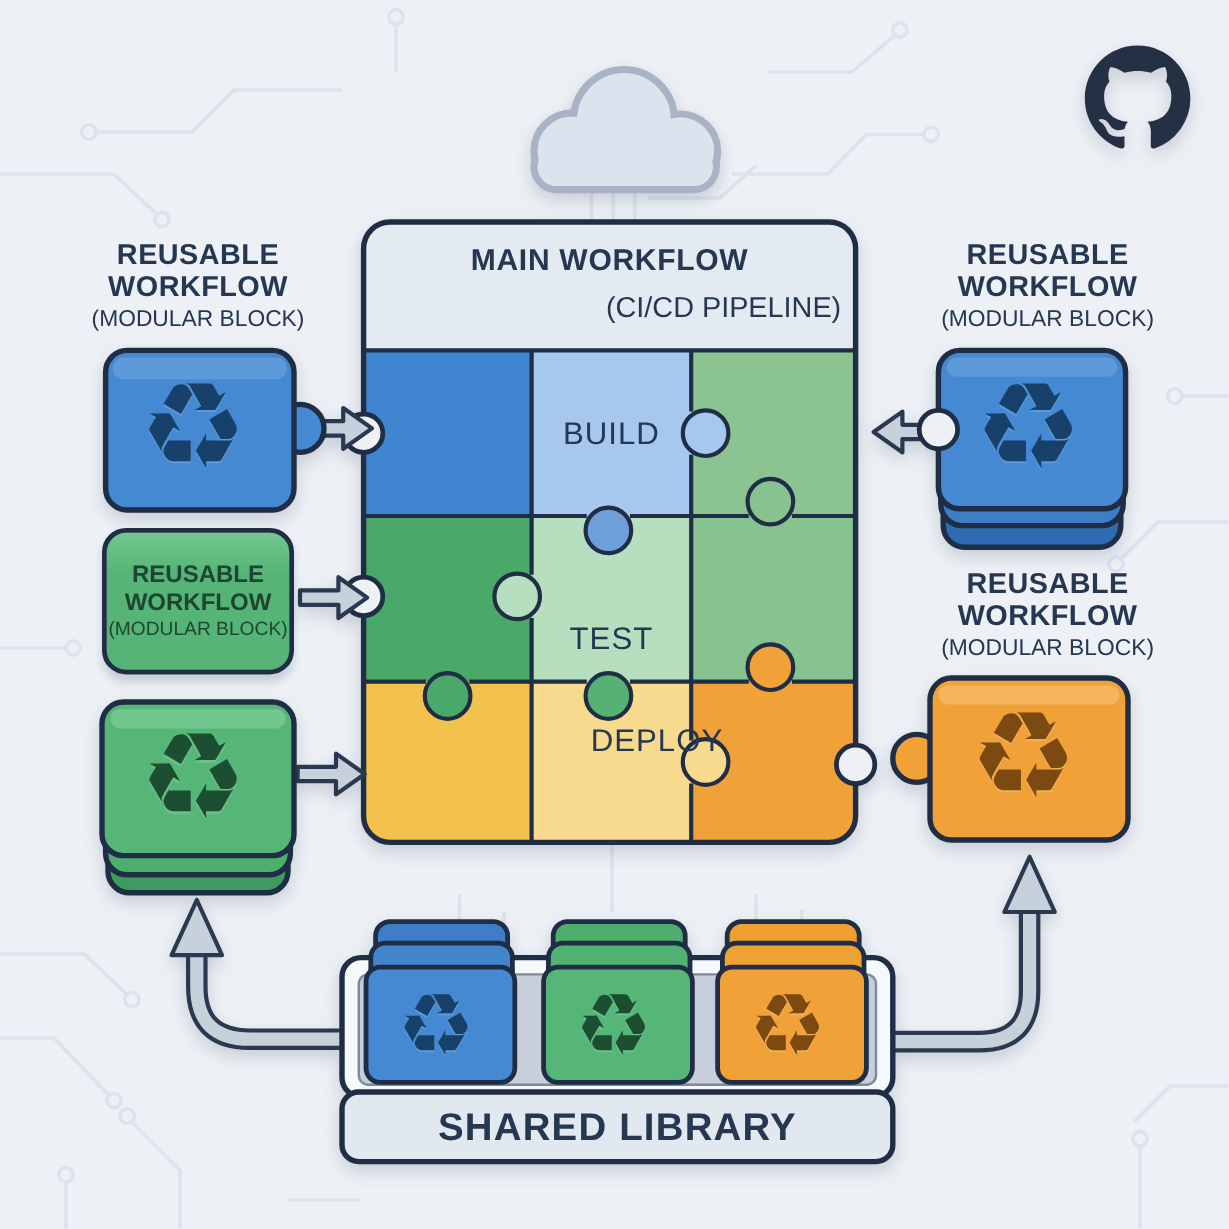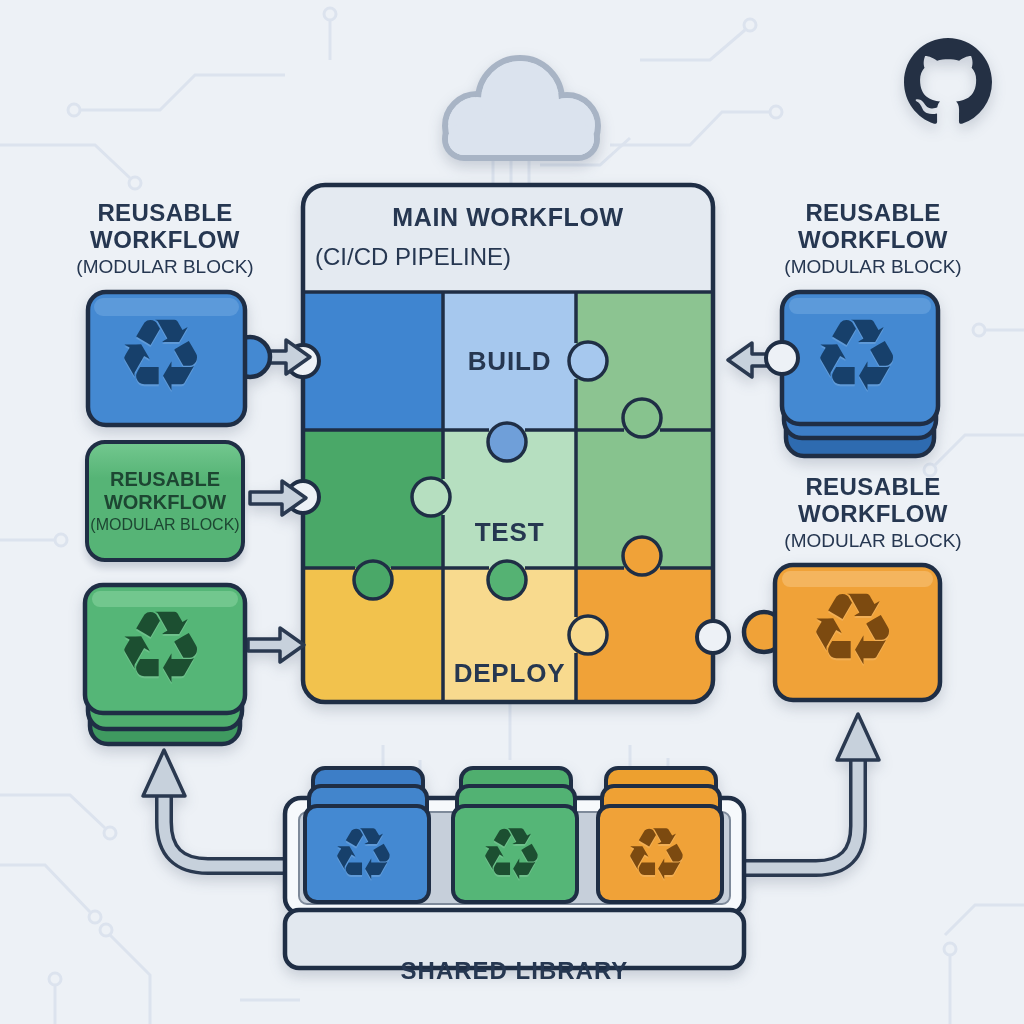--- a/index.html
+++ b/index.html
@@ -12,37 +12,37 @@
   svg{display:block;}
   .layer{position:absolute;left:0;top:0;width:1024px;height:1024px;pointer-events:none;}
   .pieces{filter:drop-shadow(0 6px 7px rgba(30,45,70,0.18));}
   
   .side-label{position:absolute;width:230px;text-align:center;line-height:1.12;color:#263751;}
   .side-label .l1{font-size:24px;font-weight:800;letter-spacing:.4px;}
   .side-label .l3{font-size:19px;font-weight:500;margin-top:2px;}
   
   .main-title{position:absolute;left:315px;top:203px;width:386px;text-align:center;
     font-size:25px;font-weight:800;letter-spacing:.6px;}
-  .main-subtitle{position:absolute;left:315px;top:243px;width:386px;text-align:left;
+  .main-subtitle{position:absolute;left:315px;top:243px;width:386px;text-align:right;
     font-size:24px;font-weight:500;}
   .stage-label{position:absolute;left:443px;width:133px;text-align:center;
-    font-size:26px;font-weight:700;letter-spacing:.8px;}
+    font-size:26px;font-weight:400;letter-spacing:.8px;}
   #stage-build{top:346px;}
   #stage-test{top:517px;}
-  #stage-deploy{top:658px;}
+  #stage-deploy{top:602px;padding-left:38px;}
   
   .green-block{position:absolute;left:85px;top:440px;width:152px;height:114px;
     background:linear-gradient(#72c78e,#56b476 30%);border:4px solid #1f2e45;border-radius:20px;
     display:flex;flex-direction:column;justify-content:center;text-align:center;
     color:#1d4632;box-shadow:0 6px 7px rgba(30,45,70,0.18);}
   .green-block .gl1{font-size:20px;font-weight:800;line-height:1.15;}
   .green-block .gl3{font-size:16px;font-weight:500;margin-top:2px;}
   
   .shared-label{position:absolute;left:285px;top:921px;width:459px;text-align:center;
-    font-size:24px;font-weight:800;letter-spacing:1px;margin-top:36px;}
+    font-size:32px;font-weight:800;letter-spacing:1px;}
   
   .recycle{position:absolute;line-height:1;font-family:"DejaVu Sans",sans-serif;
     text-shadow:0 2px 0 rgba(255,255,255,0.15);}
   .rc-big{font-size:100px;}
   .rc-tray{font-size:72px;}
   .rc-blue{color:#17406b;}
   .rc-green{color:#1c4f31;}
   .rc-orange{color:#7c4a10;}
 </style>
 </head>

